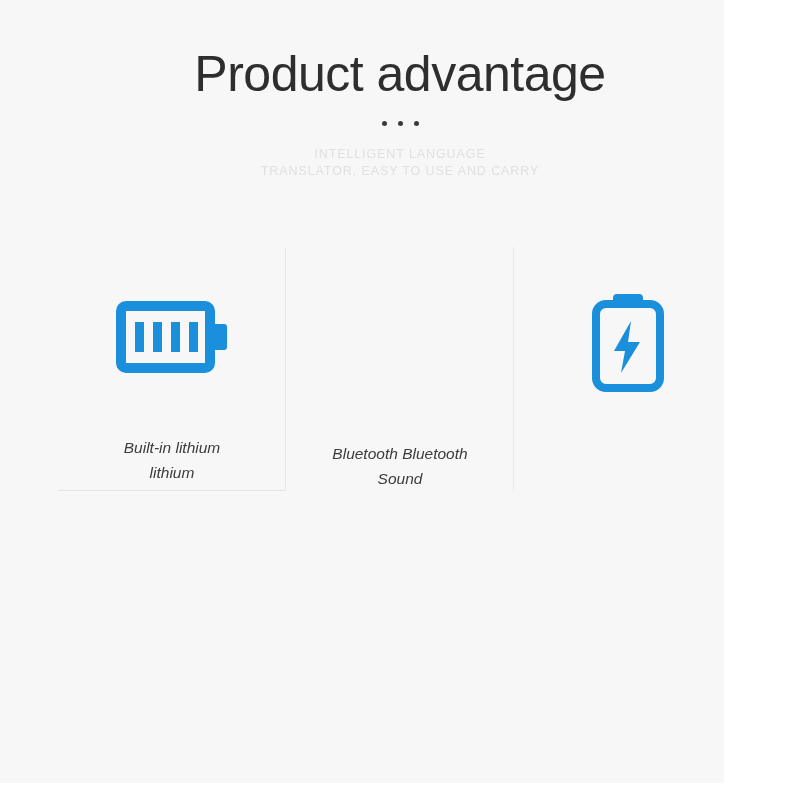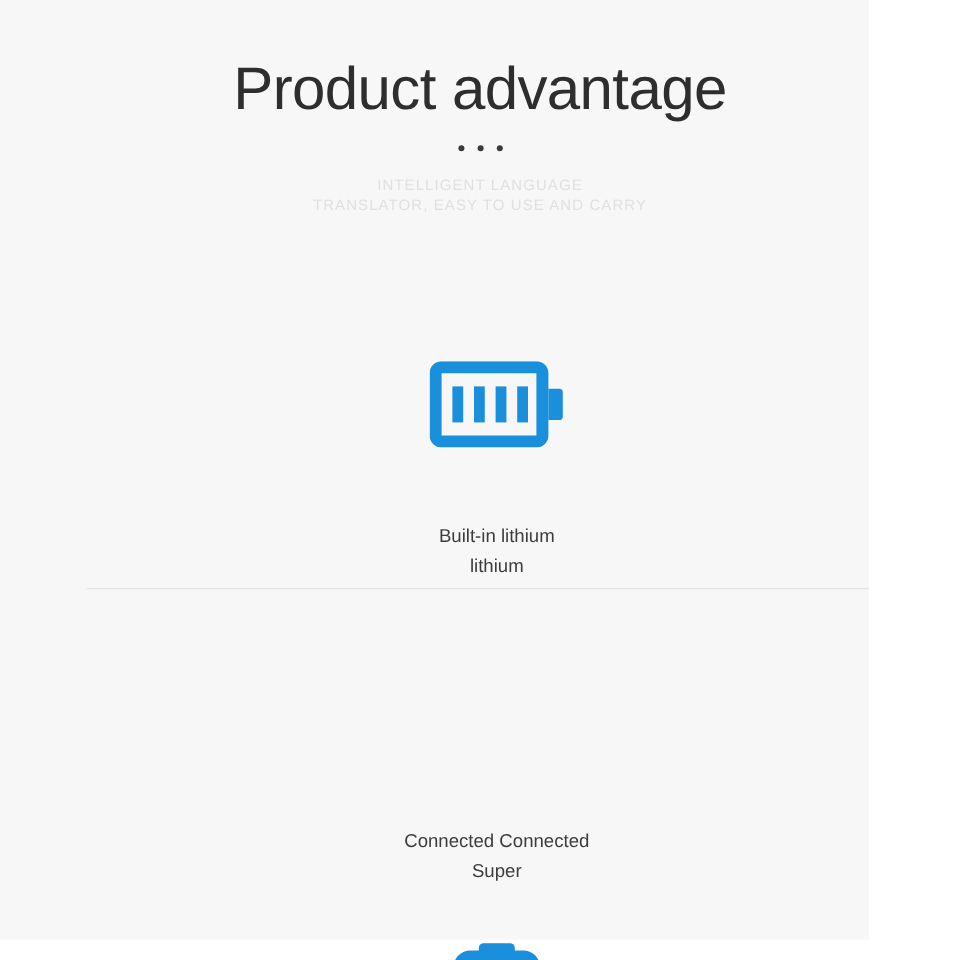--- a/index.html
+++ b/index.html
@@ -69,27 +69,28 @@
     font-size: 12.5px;
     letter-spacing: 0.9px;
     line-height: 17px;
     color: #e0e0e0;
     font-weight: 400;
   }
 
   
   .grid {
     position: absolute;
-    left: 72px;
+    left: 58px;
     top: 247px;
     width: 684px;
     height: 492px;
     display: grid;
-    grid-template-columns: 1fr;
+    grid-template-columns: 1fr 1fr 1fr;
     grid-template-rows: 244px 248px;
+    font-style: italic;
   }
 
   .cell {
     position: relative;
     display: flex;
     flex-direction: column;
     align-items: center;
     padding-top: 34px;
   }
 
@@ -179,22 +180,22 @@
         <div>Built-in lithium</div>
         <div>lithium</div>
       </div>
     </div>
 
 
 
     <div class="cell row-2 col-1">
       <div class="icon-slot"></div>
       <div class="cell-label">
-        <div>Connected Connected</div>
-        <div>Super</div>
+        <div>Bluetooth Bluetooth</div>
+        <div>Sound</div>
       </div>
     </div>
 
 
     <div class="cell row-2 col-3">
       <div class="icon-slot">
         <svg width="76" height="104" viewBox="0 0 76 104" aria-hidden="true">
           <path d="M27 5 h22 a4 4 0 0 1 4 4 v7 h-30 v-7 a4 4 0 0 1 4 -4 z" fill="#1a8fdb"></path>
           <rect x="6" y="15" width="64" height="84" rx="10" ry="10" fill="none" stroke="#1a8fdb" stroke-width="8"></rect>
           <path d="M41 32 L24 62 h11 L31 84 L50 53 H38 z" fill="#1a8fdb"></path>

